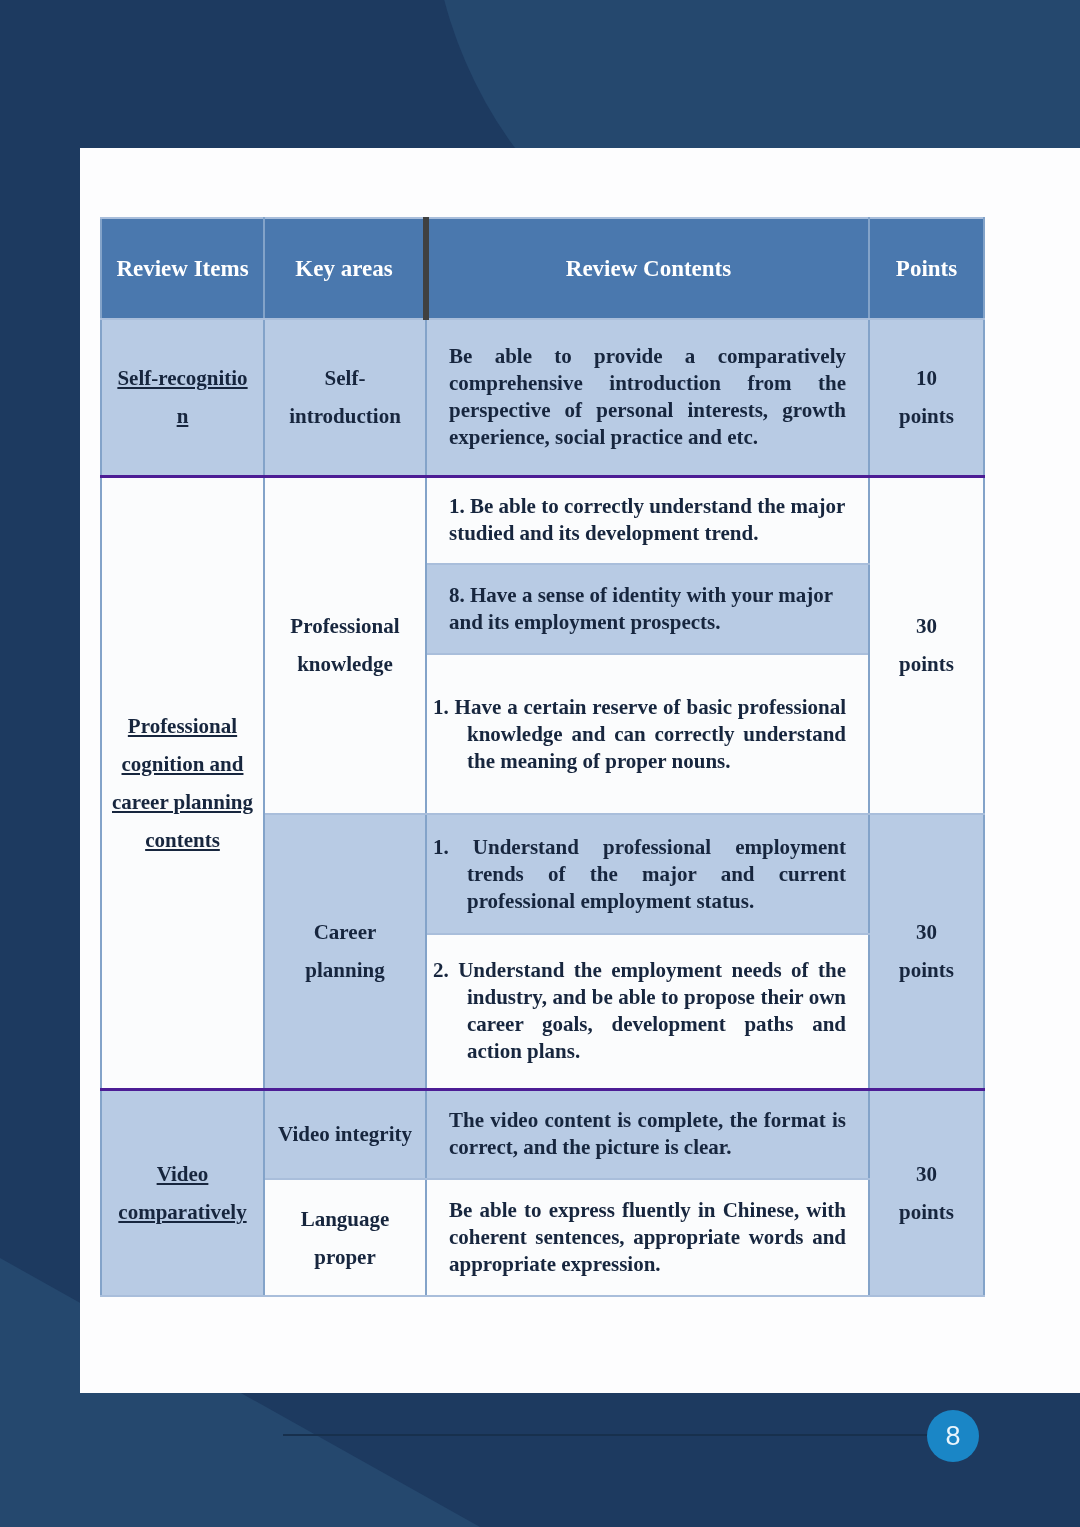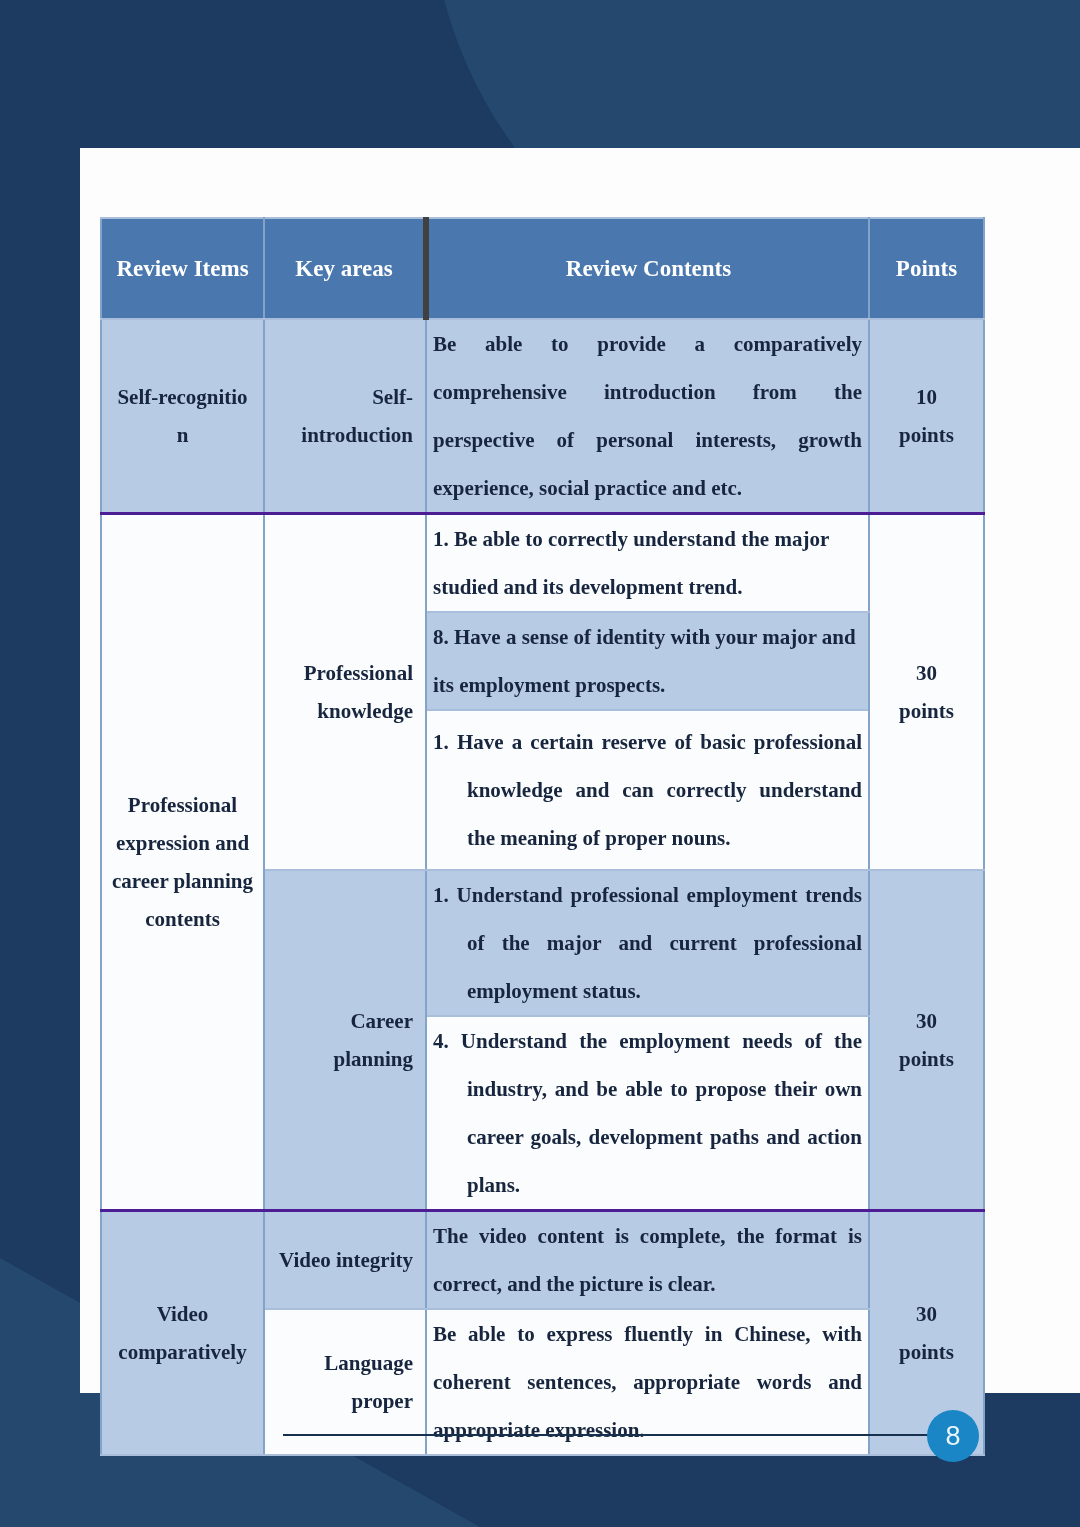--- a/index.html
+++ b/index.html
@@ -46,24 +46,24 @@
     border:none;border-top:5px solid #2e5a8c;border-bottom:5px solid #eef3f9;
     height:97px;
   }
   thead th.sep-left{border-left:6px solid #404040;}
   
   tr.grp td{border-top:3px solid #4c1d95;}
   
   table.rubric{border:2px solid var(--border-blue,#7e9ec6);}
   td.lb{background:var(--cell-blue,#b8cbe4);}
   td.wh{background:var(--cell-white,#fbfcfd);}
-  td.lab{text-align:center;line-height:38px;padding:16px 10px;}
-  td.lab2{text-align:right;line-height:38px;padding:0 12px;}
+  td.lab{text-align:center;line-height:38px;padding:16px 10px;text-decoration:underline;}
+  td.lab2{text-align:center;line-height:38px;padding:0 12px;}
   td.brk{word-break:break-all;}
-  td.content{line-height:48px;padding:0 6px;text-align:justify;}
+  td.content{line-height:27px;padding:0 22px;text-align:justify;}
   td.content.leftal{text-align:left;}
   td.content.hang{padding-left:40px;text-indent:-34px;}
   td.points{text-align:center;line-height:38px;margin-top:46px;}
   td.points .pt{display:inline-block;max-width:72px;text-align:center;}
   
   .footer-line{
     position:absolute;left:283px;top:1434px;width:650px;height:2px;
     background:#17304d;z-index:1;
   }
   .page-badge{
@@ -96,38 +96,38 @@
       </tr>
     </thead>
     <tbody>
       <tr style="height:157px">
         <td class="lb lab brk">Self-recognition</td>
         <td class="lb lab2">Self-introduction</td>
         <td class="lb content">Be able to provide a comparatively comprehensive introduction from the perspective of personal interests, growth experience, social practice and etc.</td>
         <td class="lb points"><span class="pt">10 points</span></td>
       </tr>
       <tr class="grp" style="height:88px">
-        <td class="wh lab" rowspan="5">Professional expression and career planning contents</td>
+        <td class="wh lab" rowspan="5">Professional cognition and career planning contents</td>
         <td class="wh lab2" rowspan="3">Professional knowledge</td>
         <td class="wh content leftal">1. Be able to correctly understand the major studied and its development trend.</td>
         <td class="wh points" rowspan="3"><span class="pt">30 points</span></td>
       </tr>
       <tr style="height:90px">
         <td class="lb content leftal">8. Have a sense of identity with your major and its employment prospects.</td>
       </tr>
       <tr style="height:160px">
         <td class="wh content hang">1. Have a certain reserve of basic professional knowledge and can correctly understand the meaning of proper nouns.</td>
       </tr>
       <tr style="height:120px">
         <td class="lb lab2" rowspan="2">Career planning</td>
         <td class="lb content hang">1. Understand professional employment trends of the major and current professional employment status.</td>
         <td class="lb points" rowspan="2"><span class="pt">30 points</span></td>
       </tr>
       <tr style="height:155px">
-        <td class="wh content hang">4. Understand the employment needs of the industry, and be able to propose their own career goals, development paths and action plans.</td>
+        <td class="wh content hang">2. Understand the employment needs of the industry, and be able to propose their own career goals, development paths and action plans.</td>
       </tr>
       <tr class="grp" style="height:90px">
         <td class="lb lab" rowspan="2">Video comparatively</td>
         <td class="lb lab2">Video integrity</td>
         <td class="lb content">The video content is complete, the format is correct, and the picture is clear.</td>
         <td class="lb points" rowspan="2"><span class="pt">30 points</span></td>
       </tr>
       <tr style="height:117px">
         <td class="wh lab2">Language proper</td>
         <td class="wh content">Be able to express fluently in Chinese, with coherent sentences, appropriate words and appropriate expression.</td>

